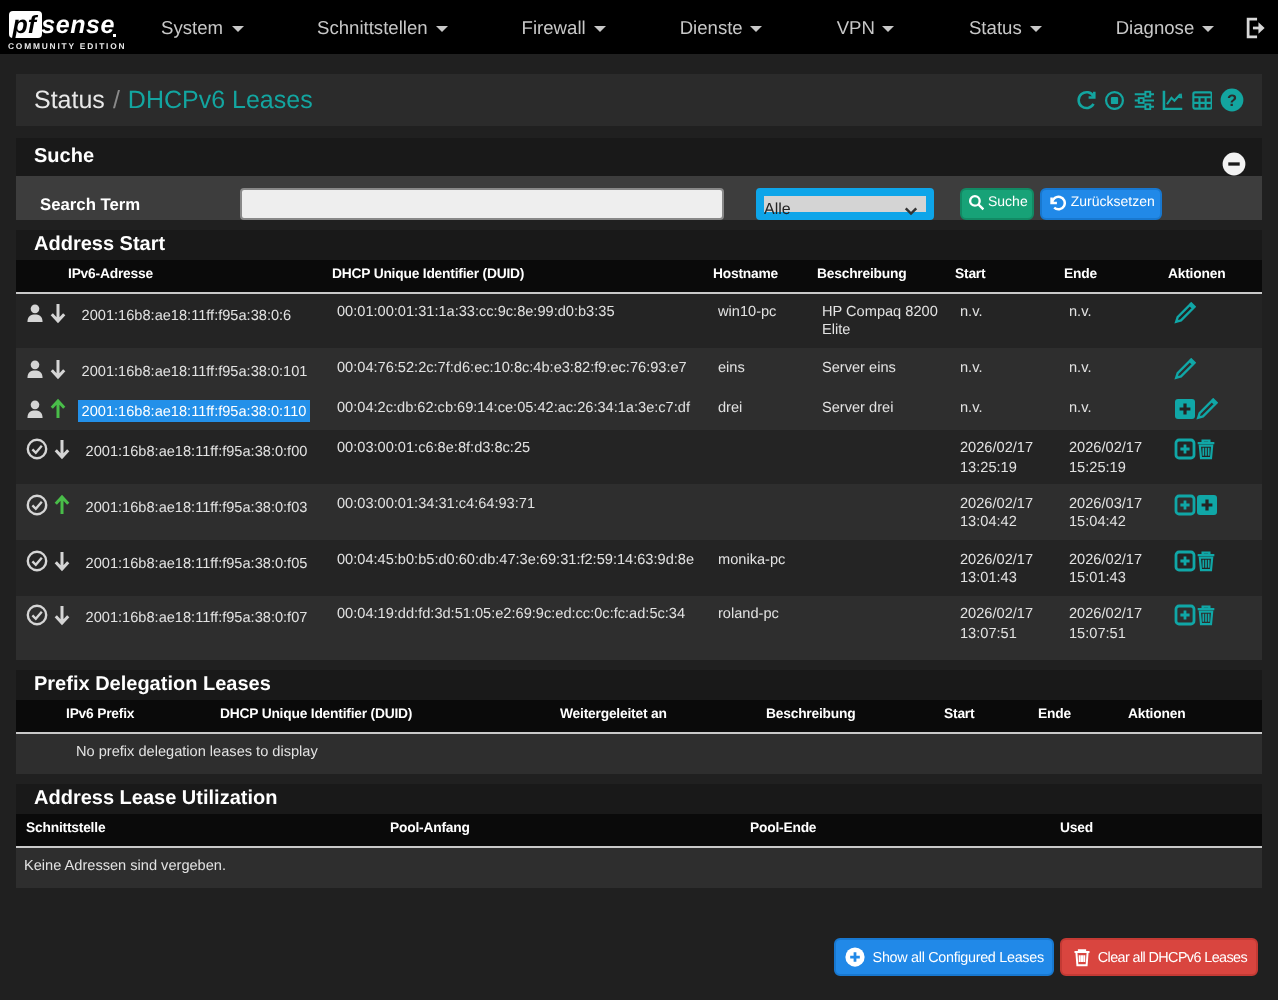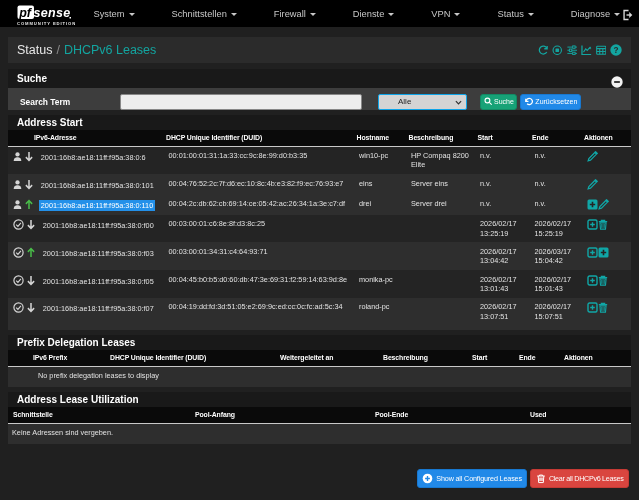--- a/index.html
+++ b/index.html
@@ -1,20 +1,20 @@
 <!DOCTYPE html>
 <html><head>
 <meta charset="utf-8">
 <style>
 * { margin:0; padding:0; box-sizing:border-box; }
 html,body { width:639px; height:500px; background:#202020; font-family:"Liberation Sans",sans-serif; overflow:hidden; }
 
 
 .navbar { height:27px; background:#000; display:flex; align-items:center; position:relative; }
-.logo { margin-left:17px; margin-right:3px; width:68px; height:22px; margin-top:2px; }
+.logo { margin-left:4px; margin-right:3px; width:68px; height:22px; margin-top:2px; }
 .nav-items { display:flex; align-items:center; height:100%;gap:26px; }
 .nav-item { color:#c8c8c8; font-size:9.3px; padding:0 5.5px; height:100%; display:flex; align-items:center; white-space:nowrap; }
 .caret { display:inline-block; width:0; height:0; border-left:3px solid transparent; border-right:3px solid transparent; border-top:3.5px solid #c8c8c8; margin-left:4px; margin-top:1px; }
 .logout { position:absolute; right:6px; top:7px; color:#ccc; }
 
 
 .crumbbar { margin:10px 8px 0 8px; height:26px; background:#2b2b2b; display:flex; align-items:center; padding:0 9px; }
 .crumb-status { color:#e8e8e8; font-size:12.5px; }
 .crumb-sep { color:#8a8a8a; font-size:12.5px; margin:0 4px; }
 .crumb-page { color:#13a5a0; font-size:12.5px; }
@@ -24,21 +24,21 @@
 .panel { margin:5.5px 8px 0 8px; }
 .panel-heading { background:#191919; color:#fff; font-weight:bold; font-size:10px; padding:0 9px; position:relative; height:15px; display:flex; align-items:center; }
 .ph-tall { height:19px; }
 .panel-body { background:#3d3d3d; }
 .collapse-icon { position:absolute; right:8px; top:7px; }
 
 
 .form-row { display:flex; align-items:flex-start; padding:6px 0 0 0; }
 .form-label { width:112px; padding-left:12px; color:#fff; font-weight:bold; font-size:8.4px; padding-top:3px; }
 .search-input { width:242px; height:16px; background:#eeeeee; border:1px solid #888; border-radius:2px; margin-right:16px; }
-.search-select { width:89px; height:16px; background:#d4d4d4; border:1px solid #0ea5e9; border-radius:2px; font-size:8px; color:#222; padding:2px 19px; position:relative; }
+.search-select { width:89px; height:16px; background:#d4d4d4; border:4px solid #0ea5e9; border-radius:2px; font-size:8px; color:#222; padding:2px 0; position:relative; }
 
 .btn { display:inline-flex; align-items:center; border-radius:3px; font-size:7px; color:#fff; padding:0 2.5px; height:16px; gap:2px; white-space:nowrap; }
 .btn-green { background:#17a277; border:1px solid #128a64; }
 .btn-blue { background:#2189e8; border:1px solid #1878d0; }
 .hint { color:#b8b8b8; font-size:7.8px; padding:3px 0 10px 112px; line-height:8px; }
 
 
 table { border-collapse:collapse; width:623px; table-layout:fixed; }
 thead th { background:#0a0a0a; color:#fff; font-weight:bold; font-size:6.9px; letter-spacing:-0.1px; white-space:nowrap; text-align:left; padding:3.5px 5px 4px 5px; border-bottom:1px solid #c9c9c9; line-height:8px; }
 td { font-size:7.3px; color:#e2e2e2; padding:4.3px 1px 4.3px 7.5px; vertical-align:top; line-height:9.6px; }

